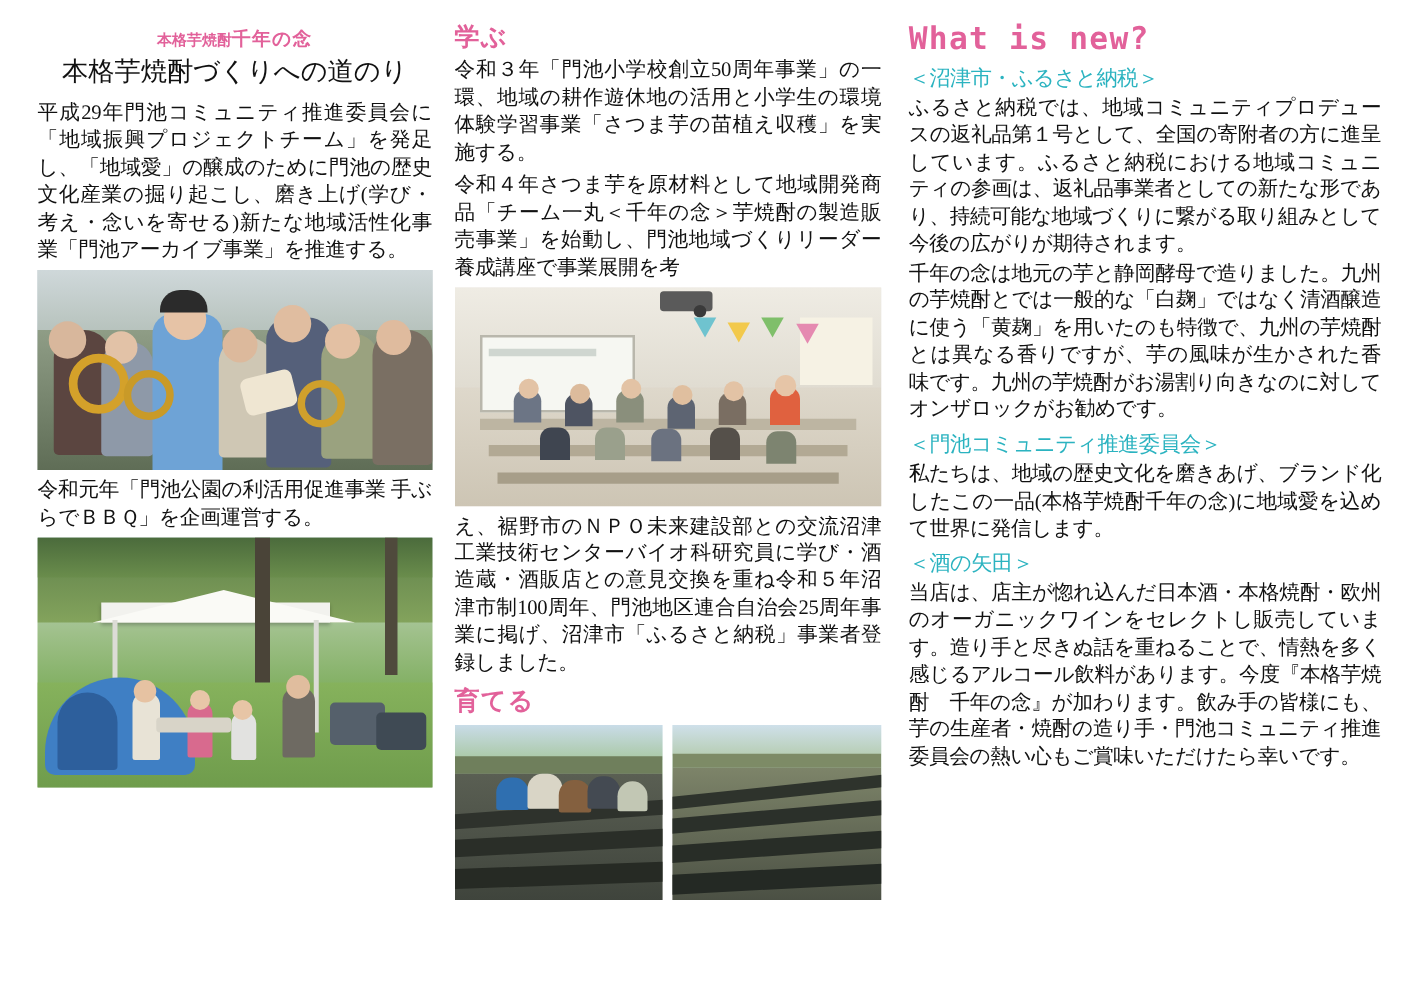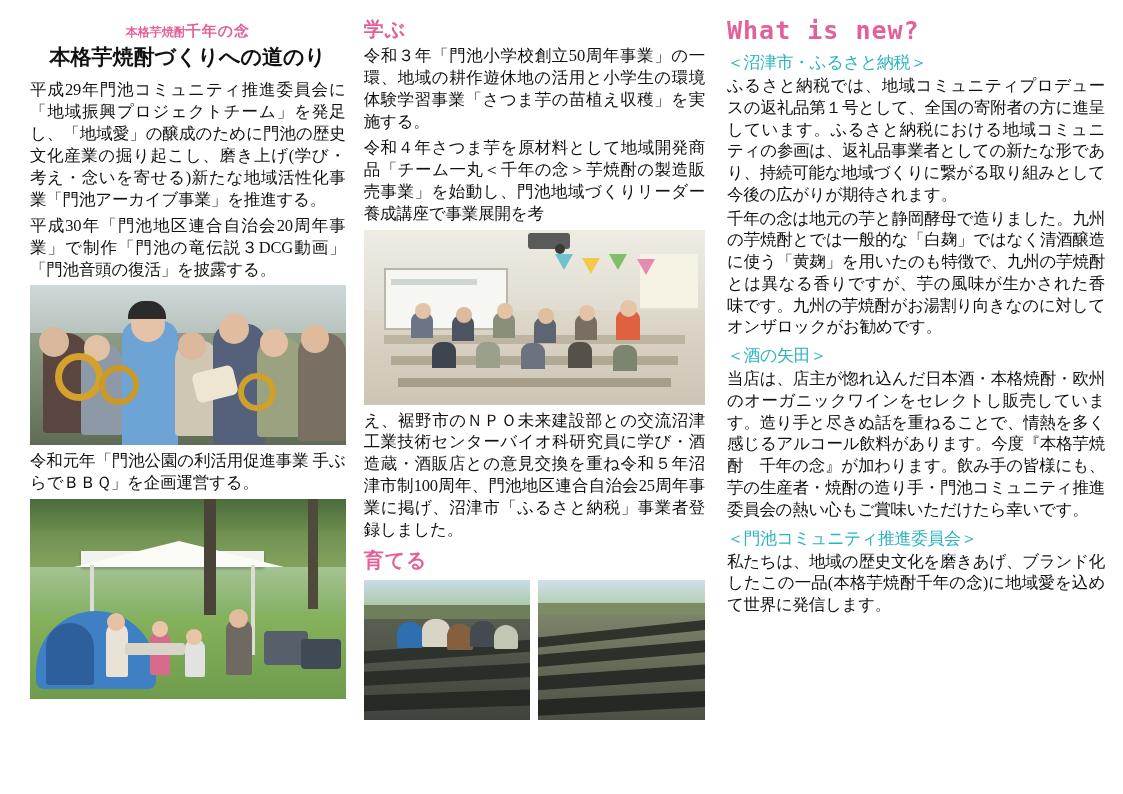--- a/index.html
+++ b/index.html
@@ -37,21 +37,21 @@
     letter-spacing: 1px;
     color: #e2619a;
     text-align: center;
     font-weight: bold;
     margin: 12px 0 2px 0;
     font-family: "DejaVu Serif", serif;
   }
   .kicker .small { font-size: 12px; letter-spacing: 0; }
   .main-title {
     font-size: 21px;
-    font-weight: bold;
+    font-weight: normal;
     text-align: center;
     letter-spacing: 0px;
     margin: 2px 0 8px 0;
     color: #111;
   }
   .section-head {
     font-size: 20px;
     font-weight: bold;
     color: #e2619a;
     margin: 6px 0 2px 0;
@@ -117,21 +117,20 @@
   <div class="col col-left">
 
     <div class="kicker">
       <span class="small">本格芋焼酎</span><span>千年の念</span>
     </div>
 
     <div class="main-title">本格芋焼酎づくりへの道のり</div>
 
 
     <p class="body-text">平成29年門池コミュニティ推進委員会に「地域振興プロジェクトチーム」を発足し、「地域愛」の醸成のために門池の歴史文化産業の掘り起こし、磨き上げ(学び・考え・念いを寄せる)新たな地域活性化事業「門池アーカイブ事業」を推進する。</p>
-    <p class="body-text">平成30年「門池地区連合自治会20周年事業」で制作「門池の竜伝説３DCG動画」「門池音頭の復活」を披露する。</p>
 
     <div class="photo p-band">
       <div style="position:absolute;left:0;top:0;width:100%;height:36%;background:linear-gradient(#cfd8da,#b3bfb8);"></div>
       <div style="position:absolute;left:0;top:30%;width:100%;height:70%;background:linear-gradient(#8f9d86,#5f6d56);"></div>
 
       <div style="position:absolute;left:4%;top:30%;width:46px;height:100px;background:#5b4540;border-radius:22px 22px 4px 4px;"></div>
       <div style="position:absolute;left:3%;top:26%;width:30px;height:30px;background:#d8b79c;border-radius:50%;"></div>
       <div style="position:absolute;left:16%;top:36%;width:42px;height:92px;background:#8e99a8;border-radius:20px 20px 4px 4px;"></div>
       <div style="position:absolute;left:17%;top:31%;width:26px;height:26px;background:#e2c2a7;border-radius:50%;"></div>
       <div style="position:absolute;left:29%;top:22%;width:56px;height:130px;background:#6ea3d6;border-radius:16px 16px 4px 4px;"></div>
@@ -272,24 +271,24 @@
     <div>
       <div class="subhead">＜沼津市・ふるさと納税＞</div>
       <p class="rtext">ふるさと納税では、地域コミュニティプロデュースの返礼品第１号として、全国の寄附者の方に進呈しています。ふるさと納税における地域コミュニティの参画は、返礼品事業者としての新たな形であり、持続可能な地域づくりに繋がる取り組みとして今後の広がりが期待されます。</p>
     </div>
 
     <div>
       <p class="rtext">千年の念は地元の芋と静岡酵母で造りました。九州の芋焼酎とでは一般的な「白麹」ではなく清酒醸造に使う「黄麹」を用いたのも特徴で、九州の芋焼酎とは異なる香りですが、芋の風味が生かされた香味です。九州の芋焼酎がお湯割り向きなのに対してオンザロックがお勧めです。</p>
     </div>
 
     <div>
+      <div class="subhead">＜門池コミュニティ推進委員会＞</div>
+      <p class="rtext">私たちは、地域の歴史文化を磨きあげ、ブランド化したこの一品(本格芋焼酎千年の念)に地域愛を込めて世界に発信します。</p>
+    </div>
+
+    <div>
       <div class="subhead">＜酒の矢田＞</div>
       <p class="rtext">当店は、店主が惚れ込んだ日本酒・本格焼酎・欧州のオーガニックワインをセレクトし販売しています。造り手と尽きぬ話を重ねることで、情熱を多く感じるアルコール飲料があります。今度『本格芋焼酎　千年の念』が加わります。飲み手の皆様にも、芋の生産者・焼酎の造り手・門池コミュニティ推進委員会の熱い心もご賞味いただけたら幸いです。</p>
     </div>
 
-    <div>
-      <div class="subhead">＜門池コミュニティ推進委員会＞</div>
-      <p class="rtext">私たちは、地域の歴史文化を磨きあげ、ブランド化したこの一品(本格芋焼酎千年の念)に地域愛を込めて世界に発信します。</p>
-    </div>
-
   </div>
 
 </div>
 
 </body></html>

